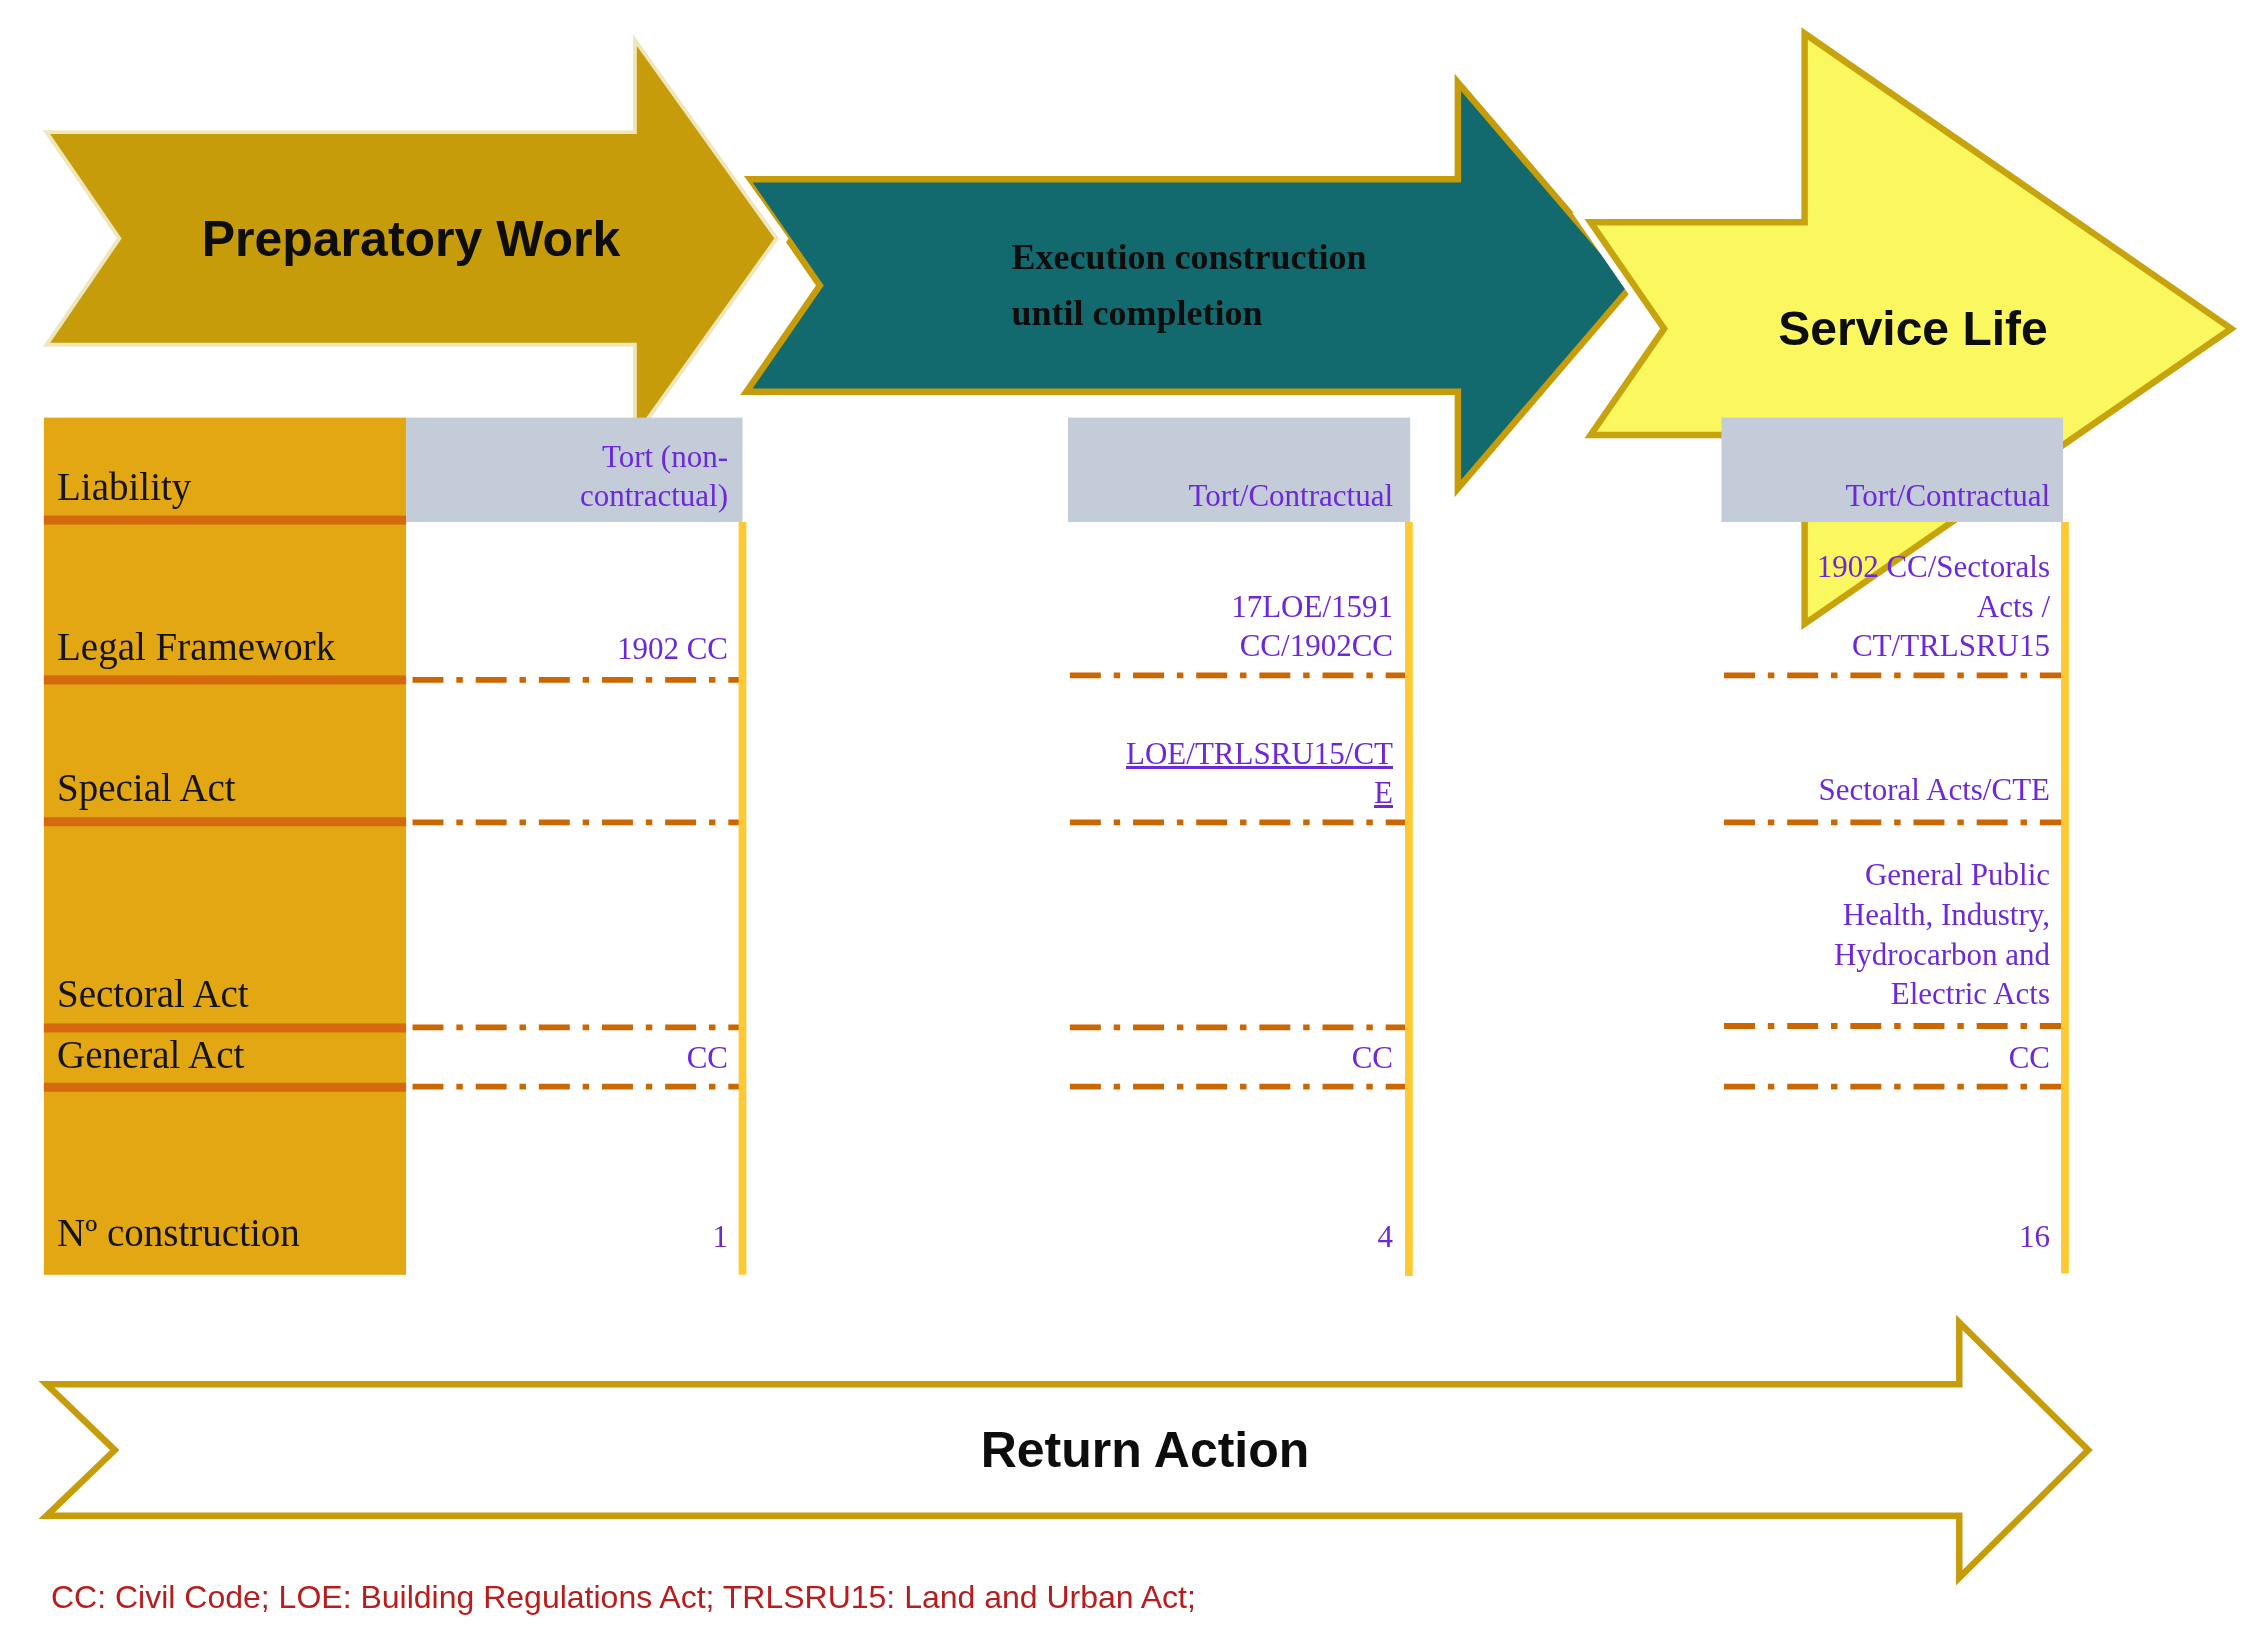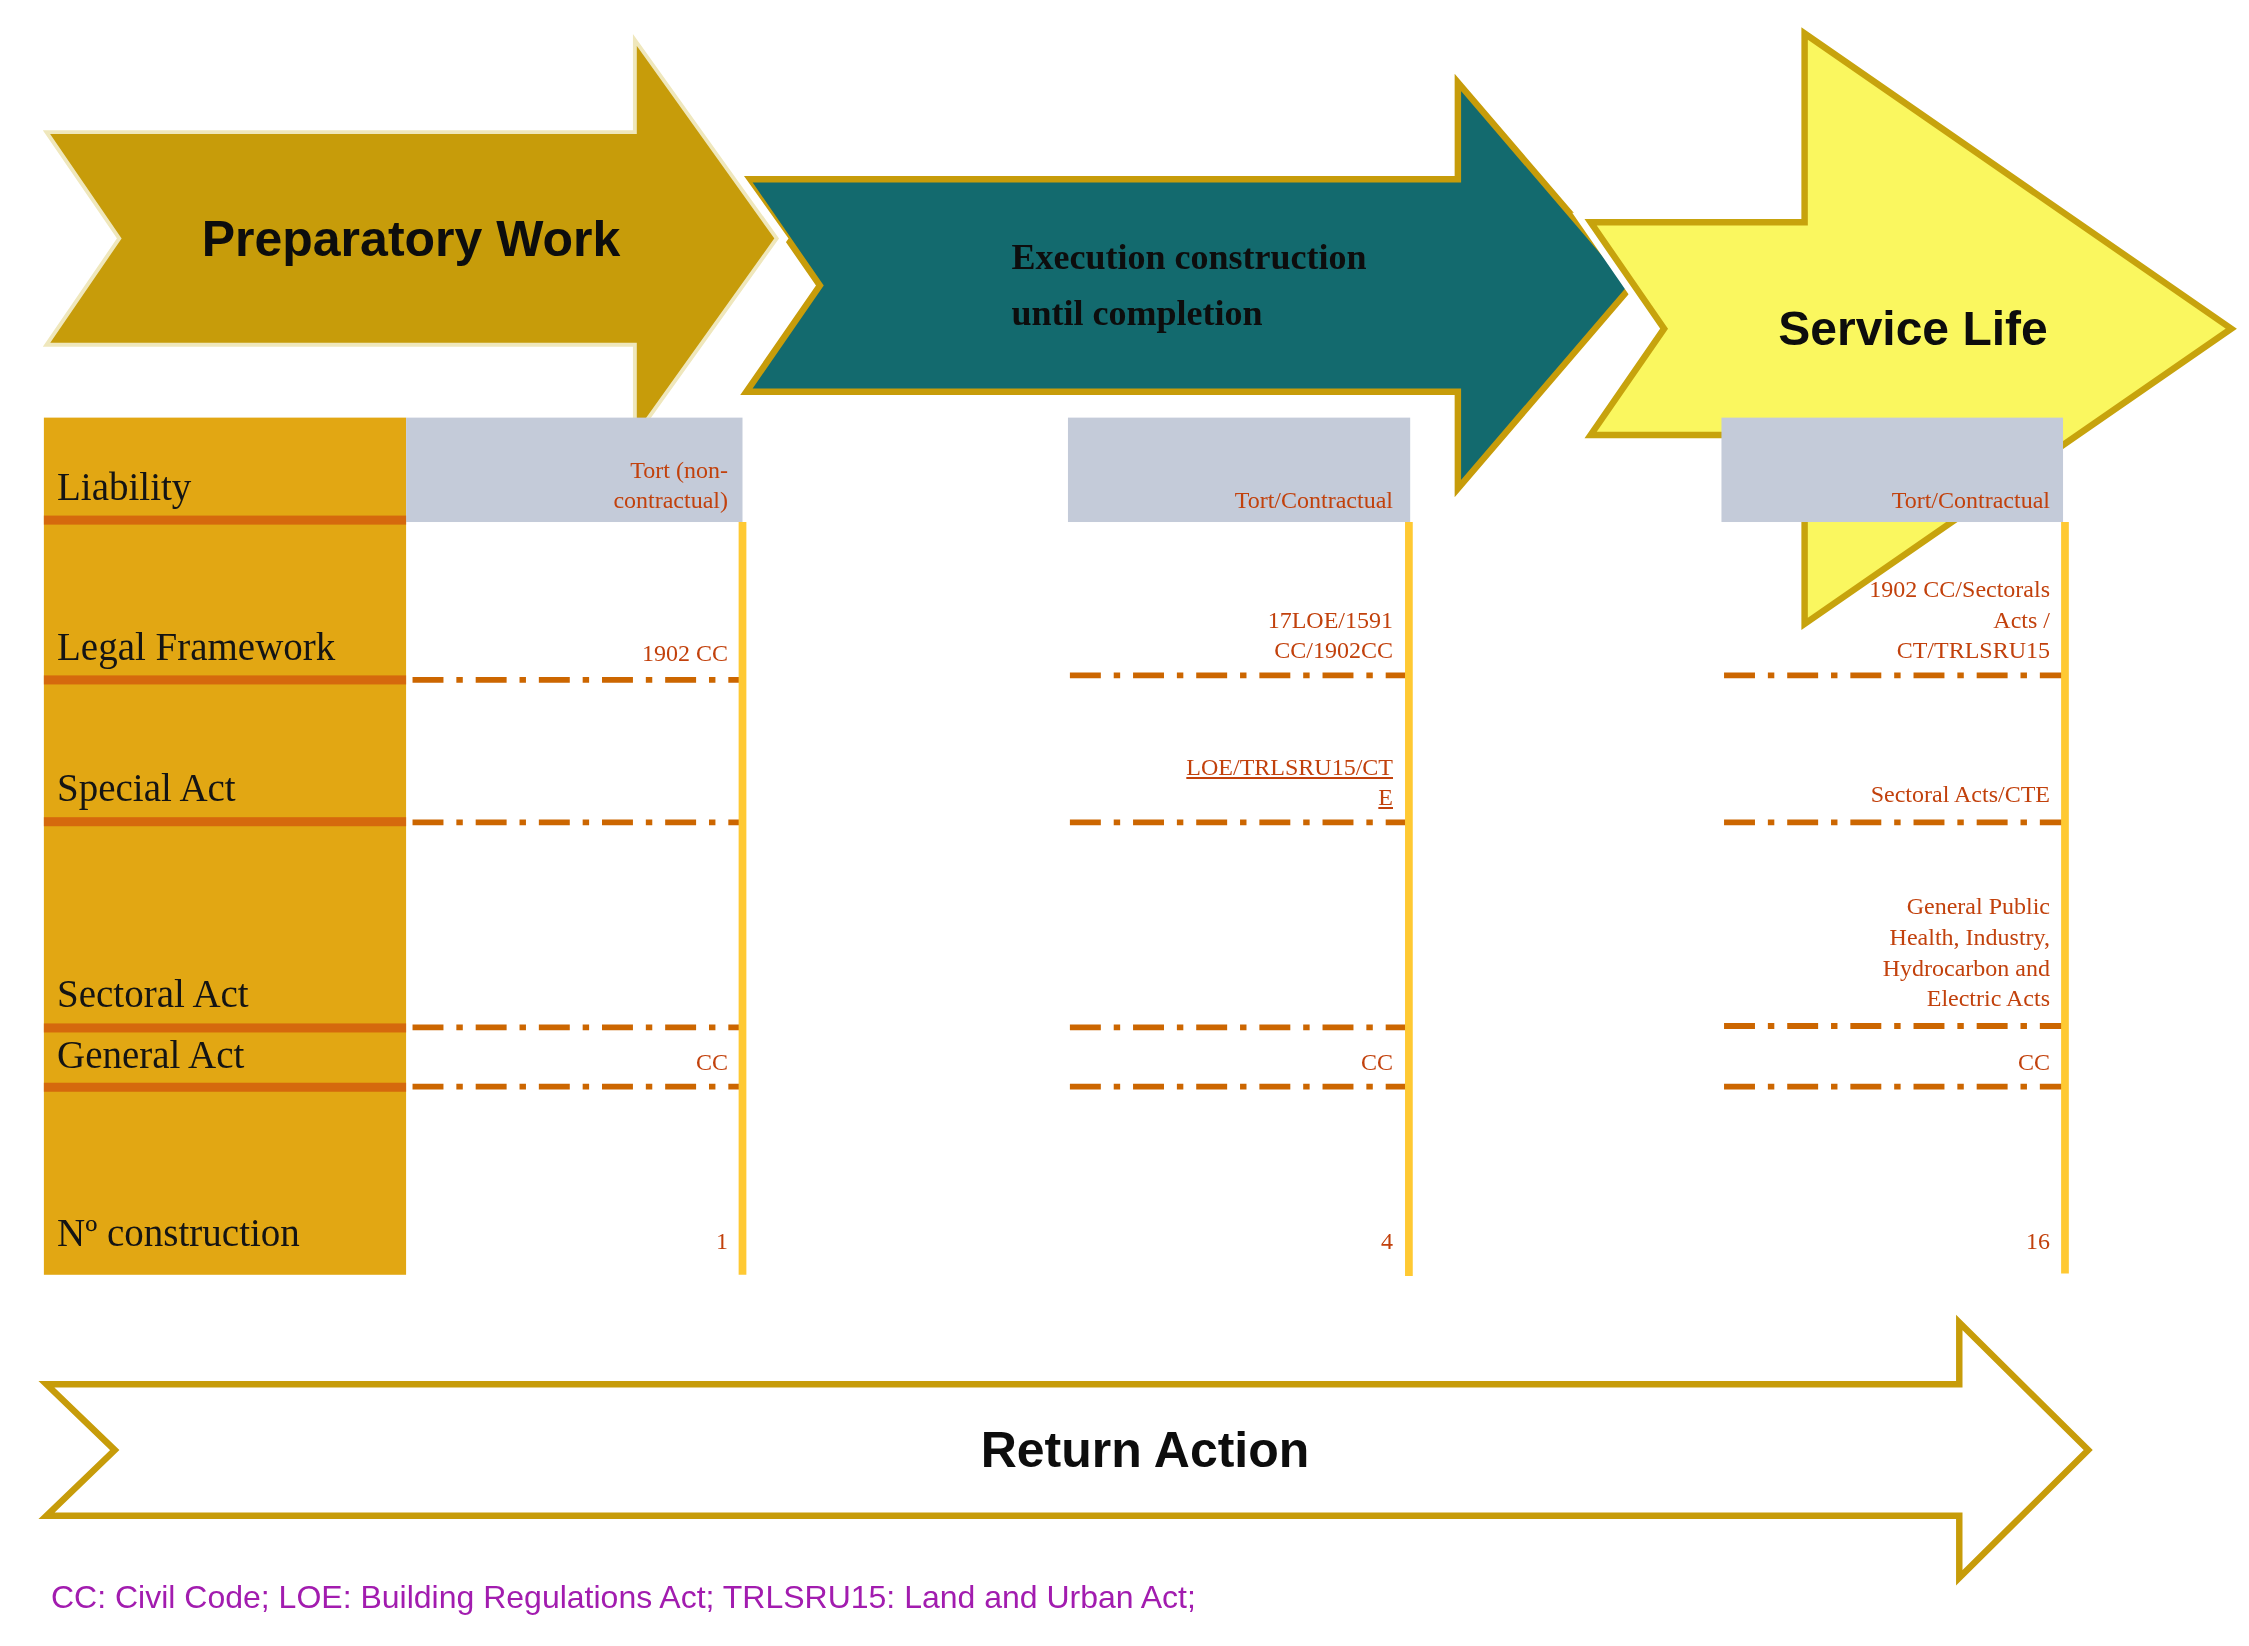--- a/index.html
+++ b/index.html
@@ -13,27 +13,27 @@
   .layer{position:absolute;left:0;top:0;width:2250px;height:1646px;}
   .txt{position:absolute;color:#111111;}
   .pre{white-space:pre-line;}
   .arrow-label{
     display:flex;align-items:center;justify-content:center;
     font-family:"Liberation Sans","DejaVu Sans",sans-serif;
     font-weight:bold;color:#0d0d0d;
   }
   .cell{
     display:flex;flex-direction:column;justify-content:flex-end;
-    font-size:24px;line-height:1.28;color:#c2410c;
+    font-size:31px;line-height:1.28;color:#6d28d9;
   }
   .cell.right{text-align:right;align-items:flex-end;}
   .cell.label{font-weight:normal;font-size:39px;color:#141414;}
   .footnote{
     font-family:"Liberation Sans","DejaVu Sans",sans-serif;
-    font-size:32px;color:#a21caf;
+    font-size:32px;color:#b91c1c;
   }
 </style>
 </head>
 <body>
 
 <div class="canvas">
 
   <svg class="layer" viewBox="0 0 3491 2554">
 
     <polygon points="1158,278 2262,278 2262,128 2532,443 2262,758 2262,608 1158,608 1272,443" stroke="#C79C0A" stroke-width="10" fill="#136A6E"></polygon>

